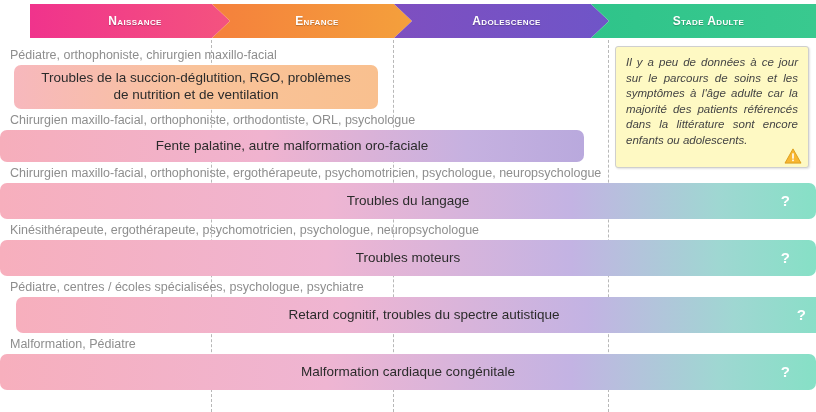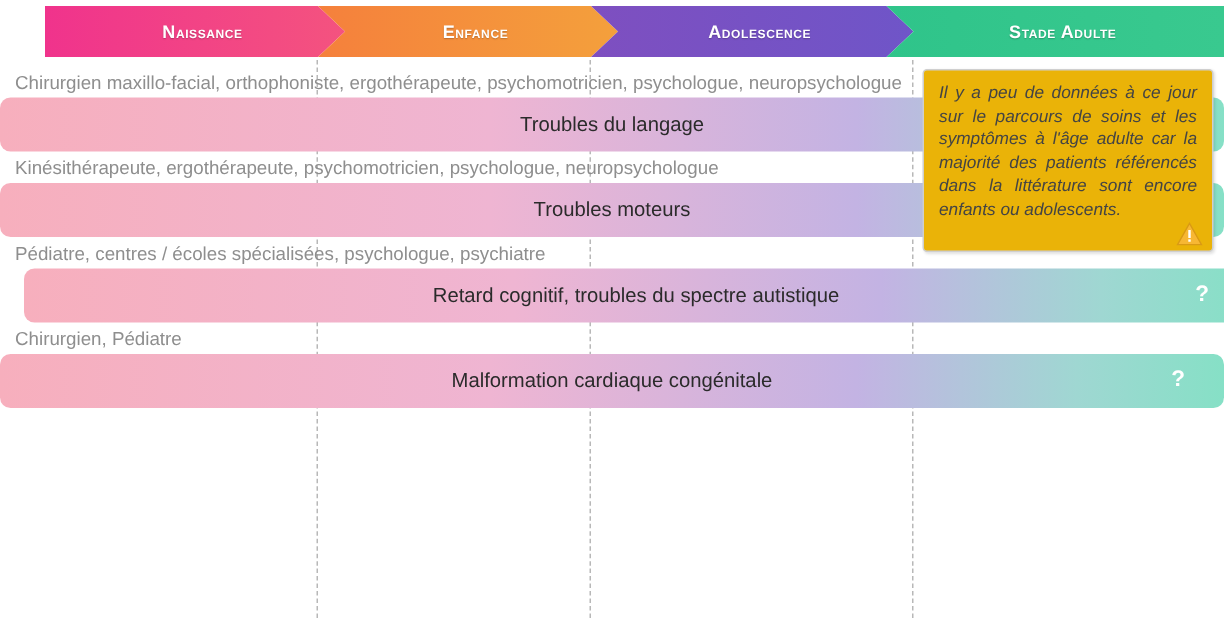--- a/index.html
+++ b/index.html
@@ -152,21 +152,21 @@
     background: linear-gradient(to right, #f7afbd 0%, #efb5d2 40%, #c3b3e3 70%, #9fd7d2 88%, #86e0c6 100%);
   }
 
   
   .note {
     position: absolute;
     left: 615px;
     top: 46px;
     width: 194px;
     height: 122px;
-    background: #eab308;
+    background: #fef9c3;
     border: 1px solid #cfcfcf;
     border-radius: 3px;
     box-sizing: border-box;
     padding: 8px 10px 8px 10px;
     box-shadow: 1px 1px 2px rgba(0,0,0,0.12);
   }
   .note-text {
     font-style: italic;
     font-size: 11.5px;
     color: #444444;
@@ -201,21 +201,33 @@
       <span>Stade Adulte</span>
     </div>
   </div>
 
   <div class="vline vline-1"></div>
   <div class="vline vline-2"></div>
   <div class="vline vline-3"></div>
 
   <div class="rows">
 
-
+    <div class="row">
+      <div class="row-caption">Pédiatre, orthophoniste, chirurgien maxillo-facial</div>
+      <div class="bar bar-succion">
+        <span class="bar-label">Troubles de la succion-déglutition, RGO, problèmes de nutrition et de ventilation</span>
+      </div>
+    </div>
+
+    <div class="row">
+      <div class="row-caption">Chirurgien maxillo-facial, orthophoniste, orthodontiste, ORL, psychologue</div>
+      <div class="bar bar-fente">
+        <span class="bar-label">Fente palatine, autre malformation oro-faciale</span>
+      </div>
+    </div>
 
     <div class="row">
       <div class="row-caption">Chirurgien maxillo-facial, orthophoniste, ergothérapeute, psychomotricien, psychologue, neuropsychologue</div>
       <div class="bar bar-langage">
         <span class="bar-label">Troubles du langage</span>
         <span class="qmark">?</span>
       </div>
     </div>
 
     <div class="row">
@@ -228,21 +240,21 @@
 
     <div class="row">
       <div class="row-caption">Pédiatre, centres / écoles spécialisées, psychologue, psychiatre</div>
       <div class="bar bar-cognitif">
         <span class="bar-label">Retard cognitif, troubles du spectre autistique</span>
         <span class="qmark">?</span>
       </div>
     </div>
 
     <div class="row">
-      <div class="row-caption">Chirurgien, Pédiatre</div>
+      <div class="row-caption">Malformation, Pédiatre</div>
       <div class="bar bar-cardiaque">
         <span class="bar-label">Malformation cardiaque congénitale</span>
         <span class="qmark">?</span>
       </div>
     </div>
 
   </div>
 
   <div class="note">
     <span class="note-text">Il y a peu de données à ce jour sur le parcours de soins et les symptômes à l'âge adulte car la majorité des patients référencés dans la littérature sont encore enfants ou adolescents.</span>

